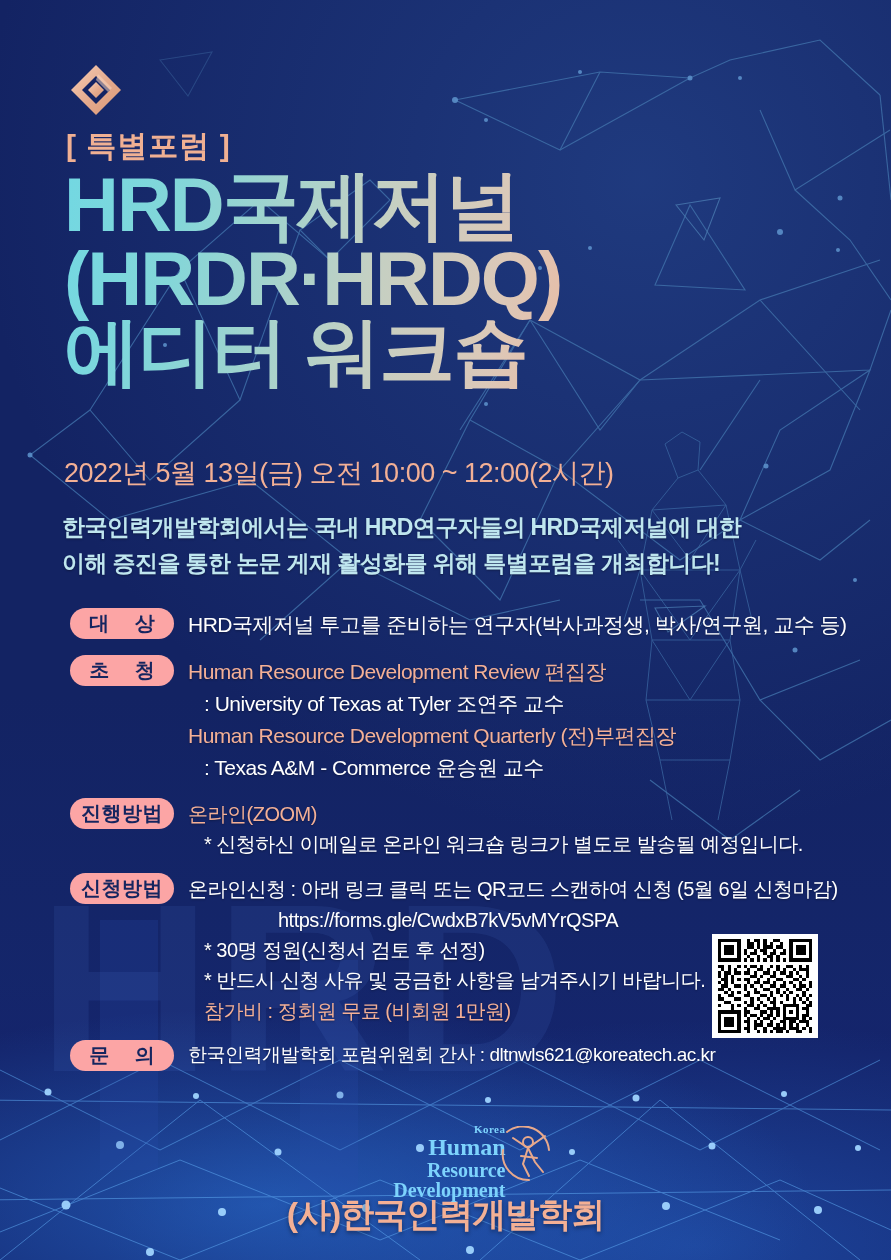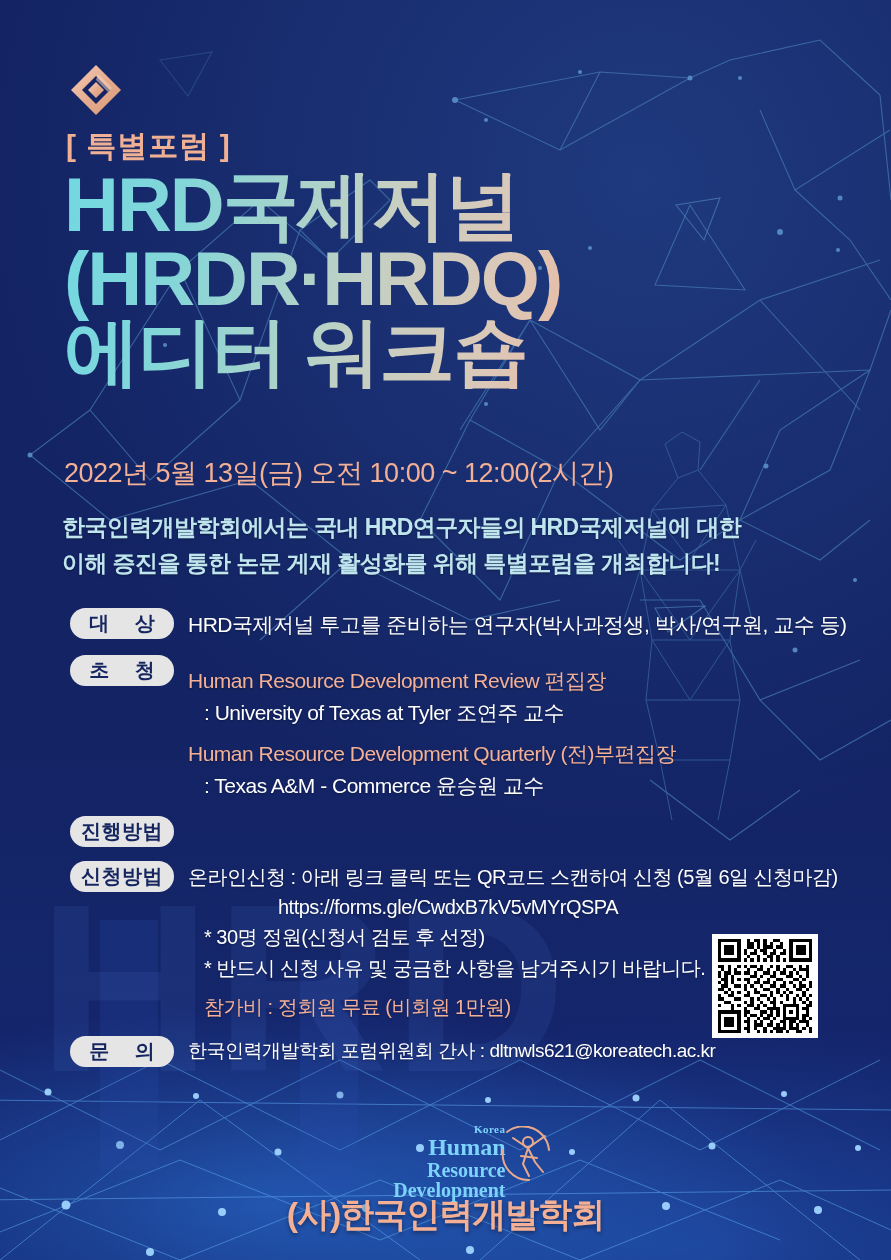--- a/index.html
+++ b/index.html
@@ -77,30 +77,30 @@
     white-space:pre-line;
     text-shadow:0 1px 2px rgba(0,0,0,.35);
   }
 
   
   .rows { position:absolute; left:0; top:608px; width:891px; }
   .row { position:relative; display:flex; align-items:flex-start; margin-bottom:6px; }
   .pill {
     flex:0 0 auto;
     width:104px; height:31px; margin-left:70px; margin-right:14px;
-    border-radius:16px; background:#e5e5e5;
+    border-radius:16px; background:#fca5a5;
     color:#15255f; font-size:20px; font-weight:bold;
     display:flex; align-items:center; justify-content:center;
     letter-spacing:.5px;
   }
   .pill.wide-sp { letter-spacing:10px; text-indent:10px; }
   .row-body { flex:1 1 auto; padding-top:1px; }
   .line { font-size:21px; line-height:1.52; letter-spacing:-.5px; color:#ffffff;
           text-shadow:0 1px 2px rgba(0,0,0,.3); white-space:nowrap; }
-  .line.peach { color:#f4b096;margin-top:9px; }
+  .line.peach { color:#f4b096; }
   .line.indent { padding-left:16px; }
   .line.center { text-align:center; padding-left:0; width:520px; }
   .line.small { font-size:20px; }
   .line.tiny { font-size:19px; }
   .gap-top { margin-top:14px; }
 
   
   .qr {
     position:absolute; left:712px; top:934px;
     width:106px; height:104px; background:#fff; padding:5px;
@@ -299,20 +299,24 @@
         <div class="row-body">
           <div class="line peach">Human Resource Development Review 편집장</div>
           <div class="line indent">: University of Texas at Tyler 조연주 교수</div>
           <div class="line peach">Human Resource Development Quarterly (전)부편집장</div>
           <div class="line indent">: Texas A&amp;M - Commerce 윤승원 교수</div>
         </div>
       </div>
 
       <div class="row gap-top">
         <div class="pill">진행방법</div>
+        <div class="row-body">
+          <div class="line peach small">온라인(ZOOM)</div>
+          <div class="line indent small">* 신청하신 이메일로 온라인 워크숍 링크가 별도로 발송될 예정입니다.</div>
+        </div>
       </div>
 
       <div class="row gap-top">
         <div class="pill">신청방법</div>
         <div class="row-body">
           <div class="line small">온라인신청 : 아래 링크 클릭 또는 QR코드 스캔하여 신청 (5월 6일 신청마감)</div>
           <div class="line center small">https://forms.gle/CwdxB7kV5vMYrQSPA</div>
           <div class="line indent small">* 30명 정원(신청서 검토 후 선정)</div>
           <div class="line indent small">* 반드시 신청 사유 및 궁금한 사항을 남겨주시기 바랍니다.</div>
           <div class="line indent peach small">참가비 : 정회원 무료  (비회원 1만원)</div>

